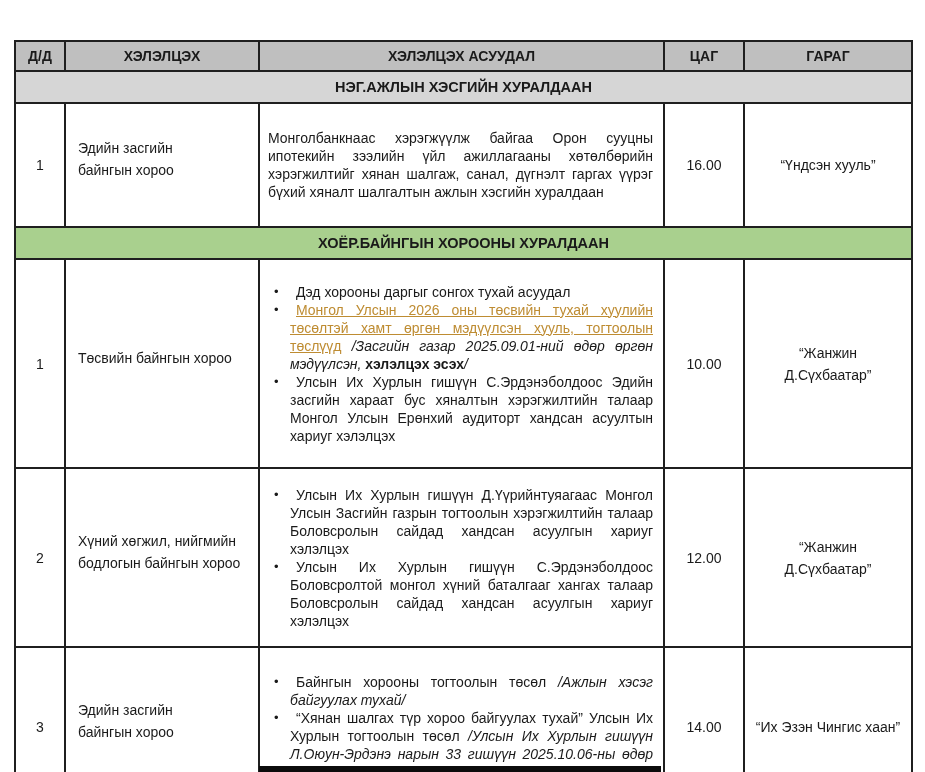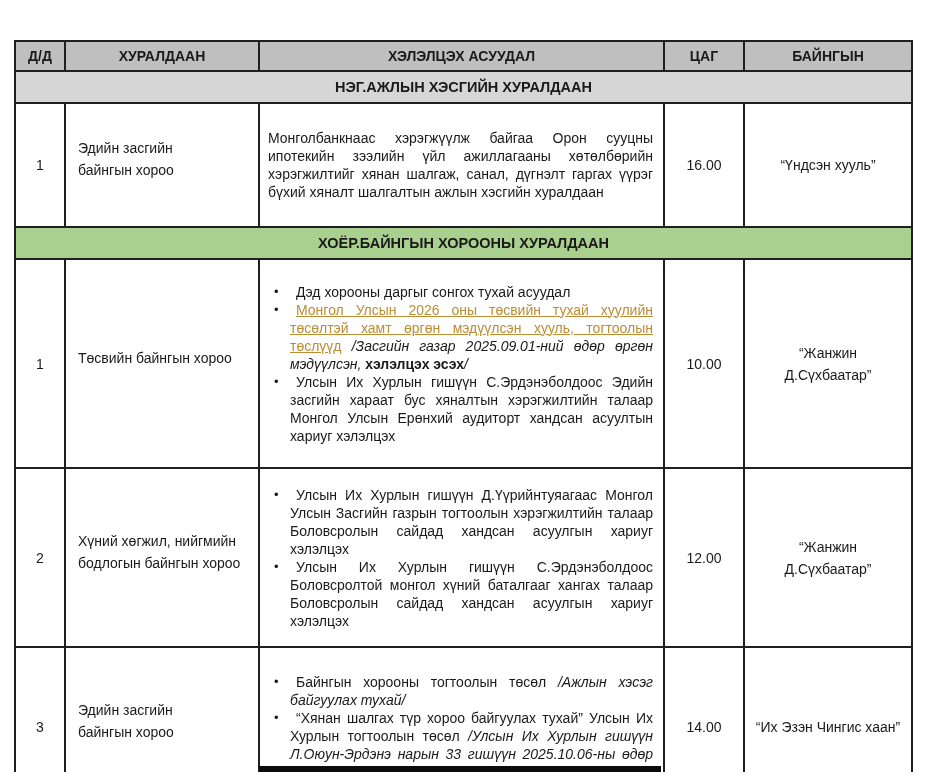--- a/index.html
+++ b/index.html
@@ -117,24 +117,24 @@
     <colgroup>
       <col class="w-num">
         <col class="w-committee">
         <col class="w-agenda">
         <col class="w-time">
         <col class="w-hall">
     </colgroup>
     <thead>
       <tr>
         <th>Д/Д</th>
-        <th>ХУРАЛДААН</th>
+        <th>ХЭЛЭЛЦЭХ</th>
         <th>ХЭЛЭЛЦЭХ АСУУДАЛ</th>
         <th>ЦАГ</th>
-        <th>БАЙНГЫН</th>
+        <th>ГАРАГ</th>
       </tr>
     </thead>
     <tbody>
         <tr class="section-row">
           <td colspan="5" style="background: rgb(214, 214, 214);">НЭГ.АЖЛЫН ХЭСГИЙН ХУРАЛДААН</td>
         </tr>
         <tr style="height: 124px;">
           <td class="cell-num">1</td>
           <td class="cell-committee">Эдийн засгийн
 байнгын хороо</td>

